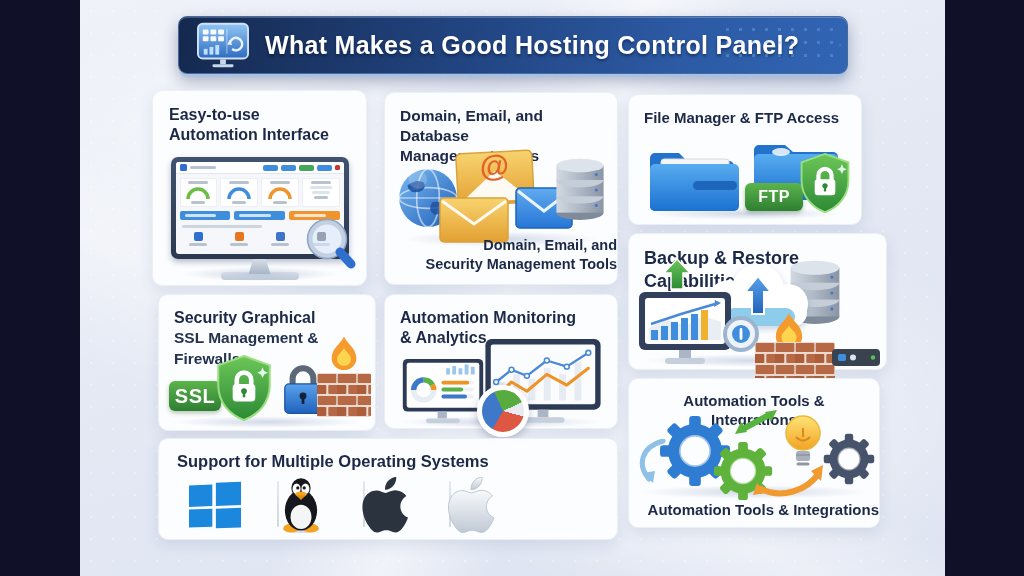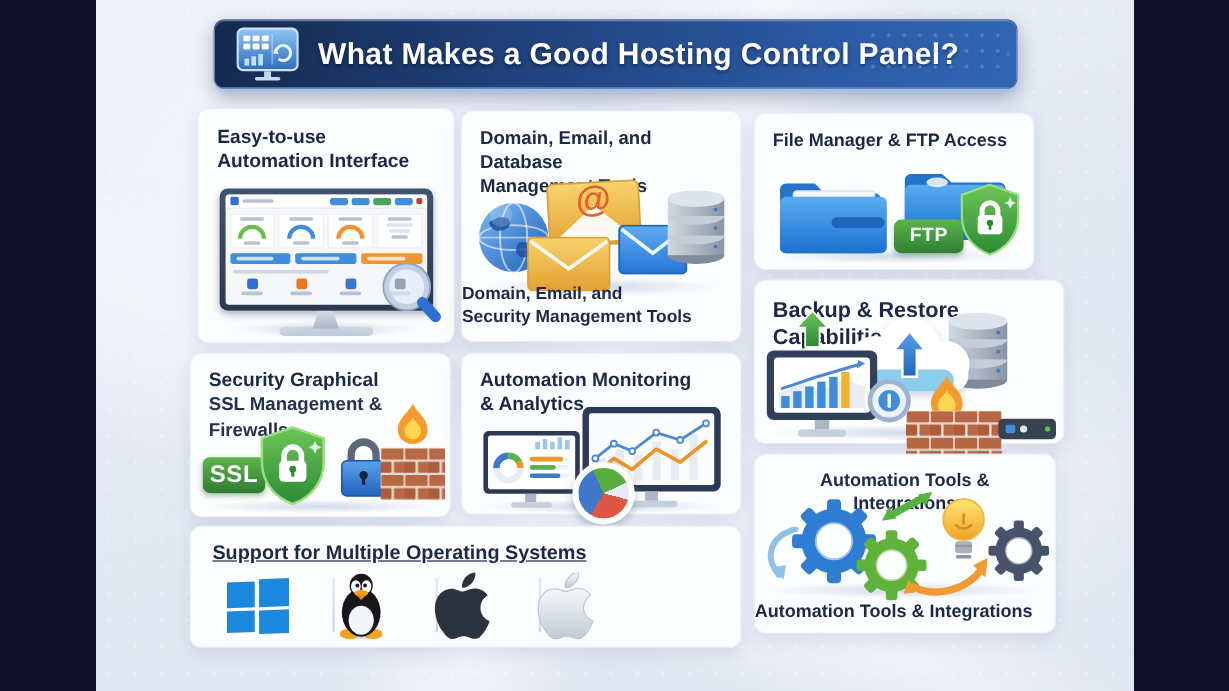--- a/index.html
+++ b/index.html
@@ -51,34 +51,34 @@
   }
 
   
   .card {
     position:absolute; background:#fcfdfe; border:1px solid #eceff6; border-radius:10px;
     box-shadow: 0 5px 14px rgba(70,90,140,.13);
   }
   .card-title { color:#1c2847; font-weight:700; font-size:16px; line-height:1.28; }
   .card-title span { display:block; }
   .card-sub { color:#24314f; font-weight:600; font-size:15.5px; line-height:1.3; }
-  .cap { color:#1c2847; font-weight:700; font-size:14.5px; text-align:left; line-height:1.3; }
+  .cap { color:#1c2847; font-weight:700; font-size:14.5px; text-align:right; line-height:1.3; }
   .cap span { display:block; }
 
-  .c-gui        { left:164px; top:90px;  width:215px; height:196px; padding:14px 16px; }
+  .c-gui        { left:152px; top:90px;  width:215px; height:196px; padding:14px 16px; }
   .c-domain     { left:384px; top:92px;  width:234px; height:193px; padding:13px 15px; }
   .c-file       { left:628px; top:94px;  width:234px; height:131px; padding:13px 15px; }
   .c-backup     { left:628px; top:233px; width:259px; height:137px; padding:13px 15px; }
   .c-security   { left:158px; top:294px; width:218px; height:137px; padding:13px 15px; }
   .c-perf       { left:384px; top:294px; width:234px; height:135px; padding:13px 15px; }
   .c-auto       { left:628px; top:378px; width:252px; height:150px; padding:12px 12px; }
   .c-os         { left:158px; top:438px; width:460px; height:102px; padding:12px 18px; }
 
   .c-auto .card-title { font-size:15px; text-align:center; }
-  .c-os .card-title { font-size:16.5px;text-decoration:underline; }
+  .c-os .card-title { font-size:16.5px; }
 
   .illus { position:absolute; }
 
   
   .ground { position:absolute; border-radius:50%;
     background: radial-gradient(ellipse at center, rgba(140,160,195,.38), rgba(140,160,195,0) 70%); }
 
   
   .gui-illus { left:12px; right:12px; top:66px; bottom:4px; }
   .monitor-frame { position:relative; width:178px; margin:0 auto; background:linear-gradient(#42536f,#2b3850);

